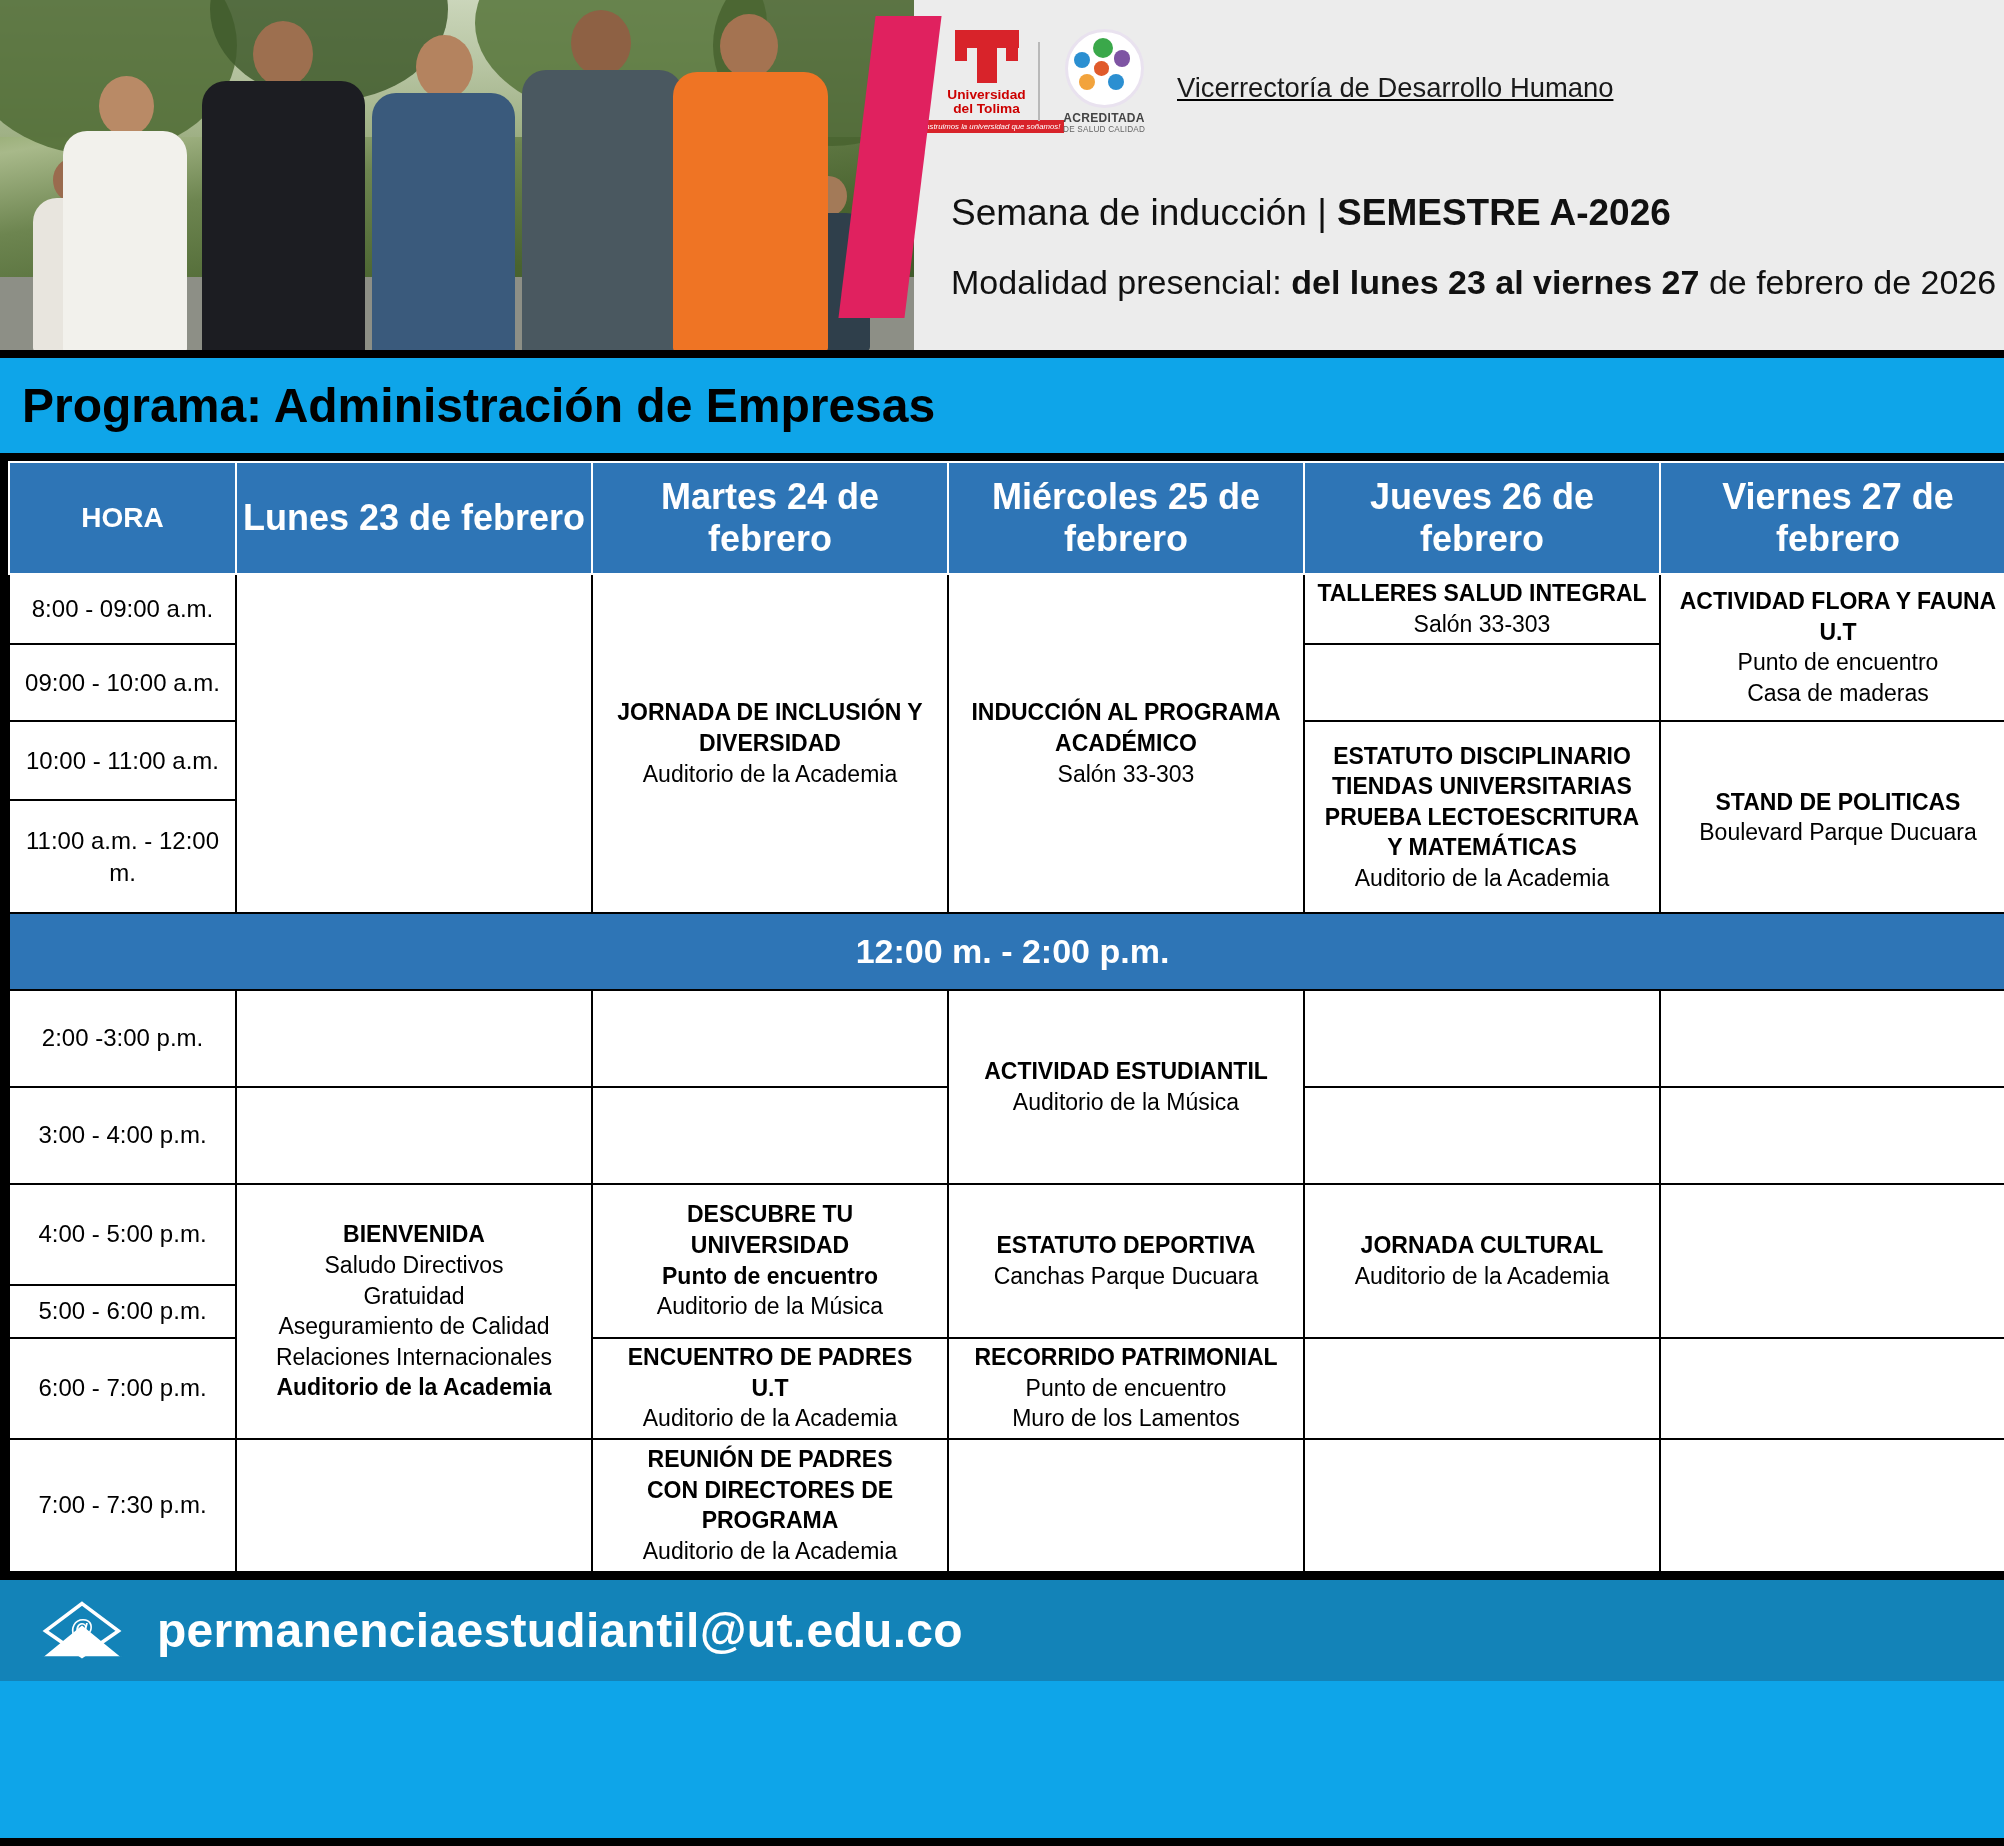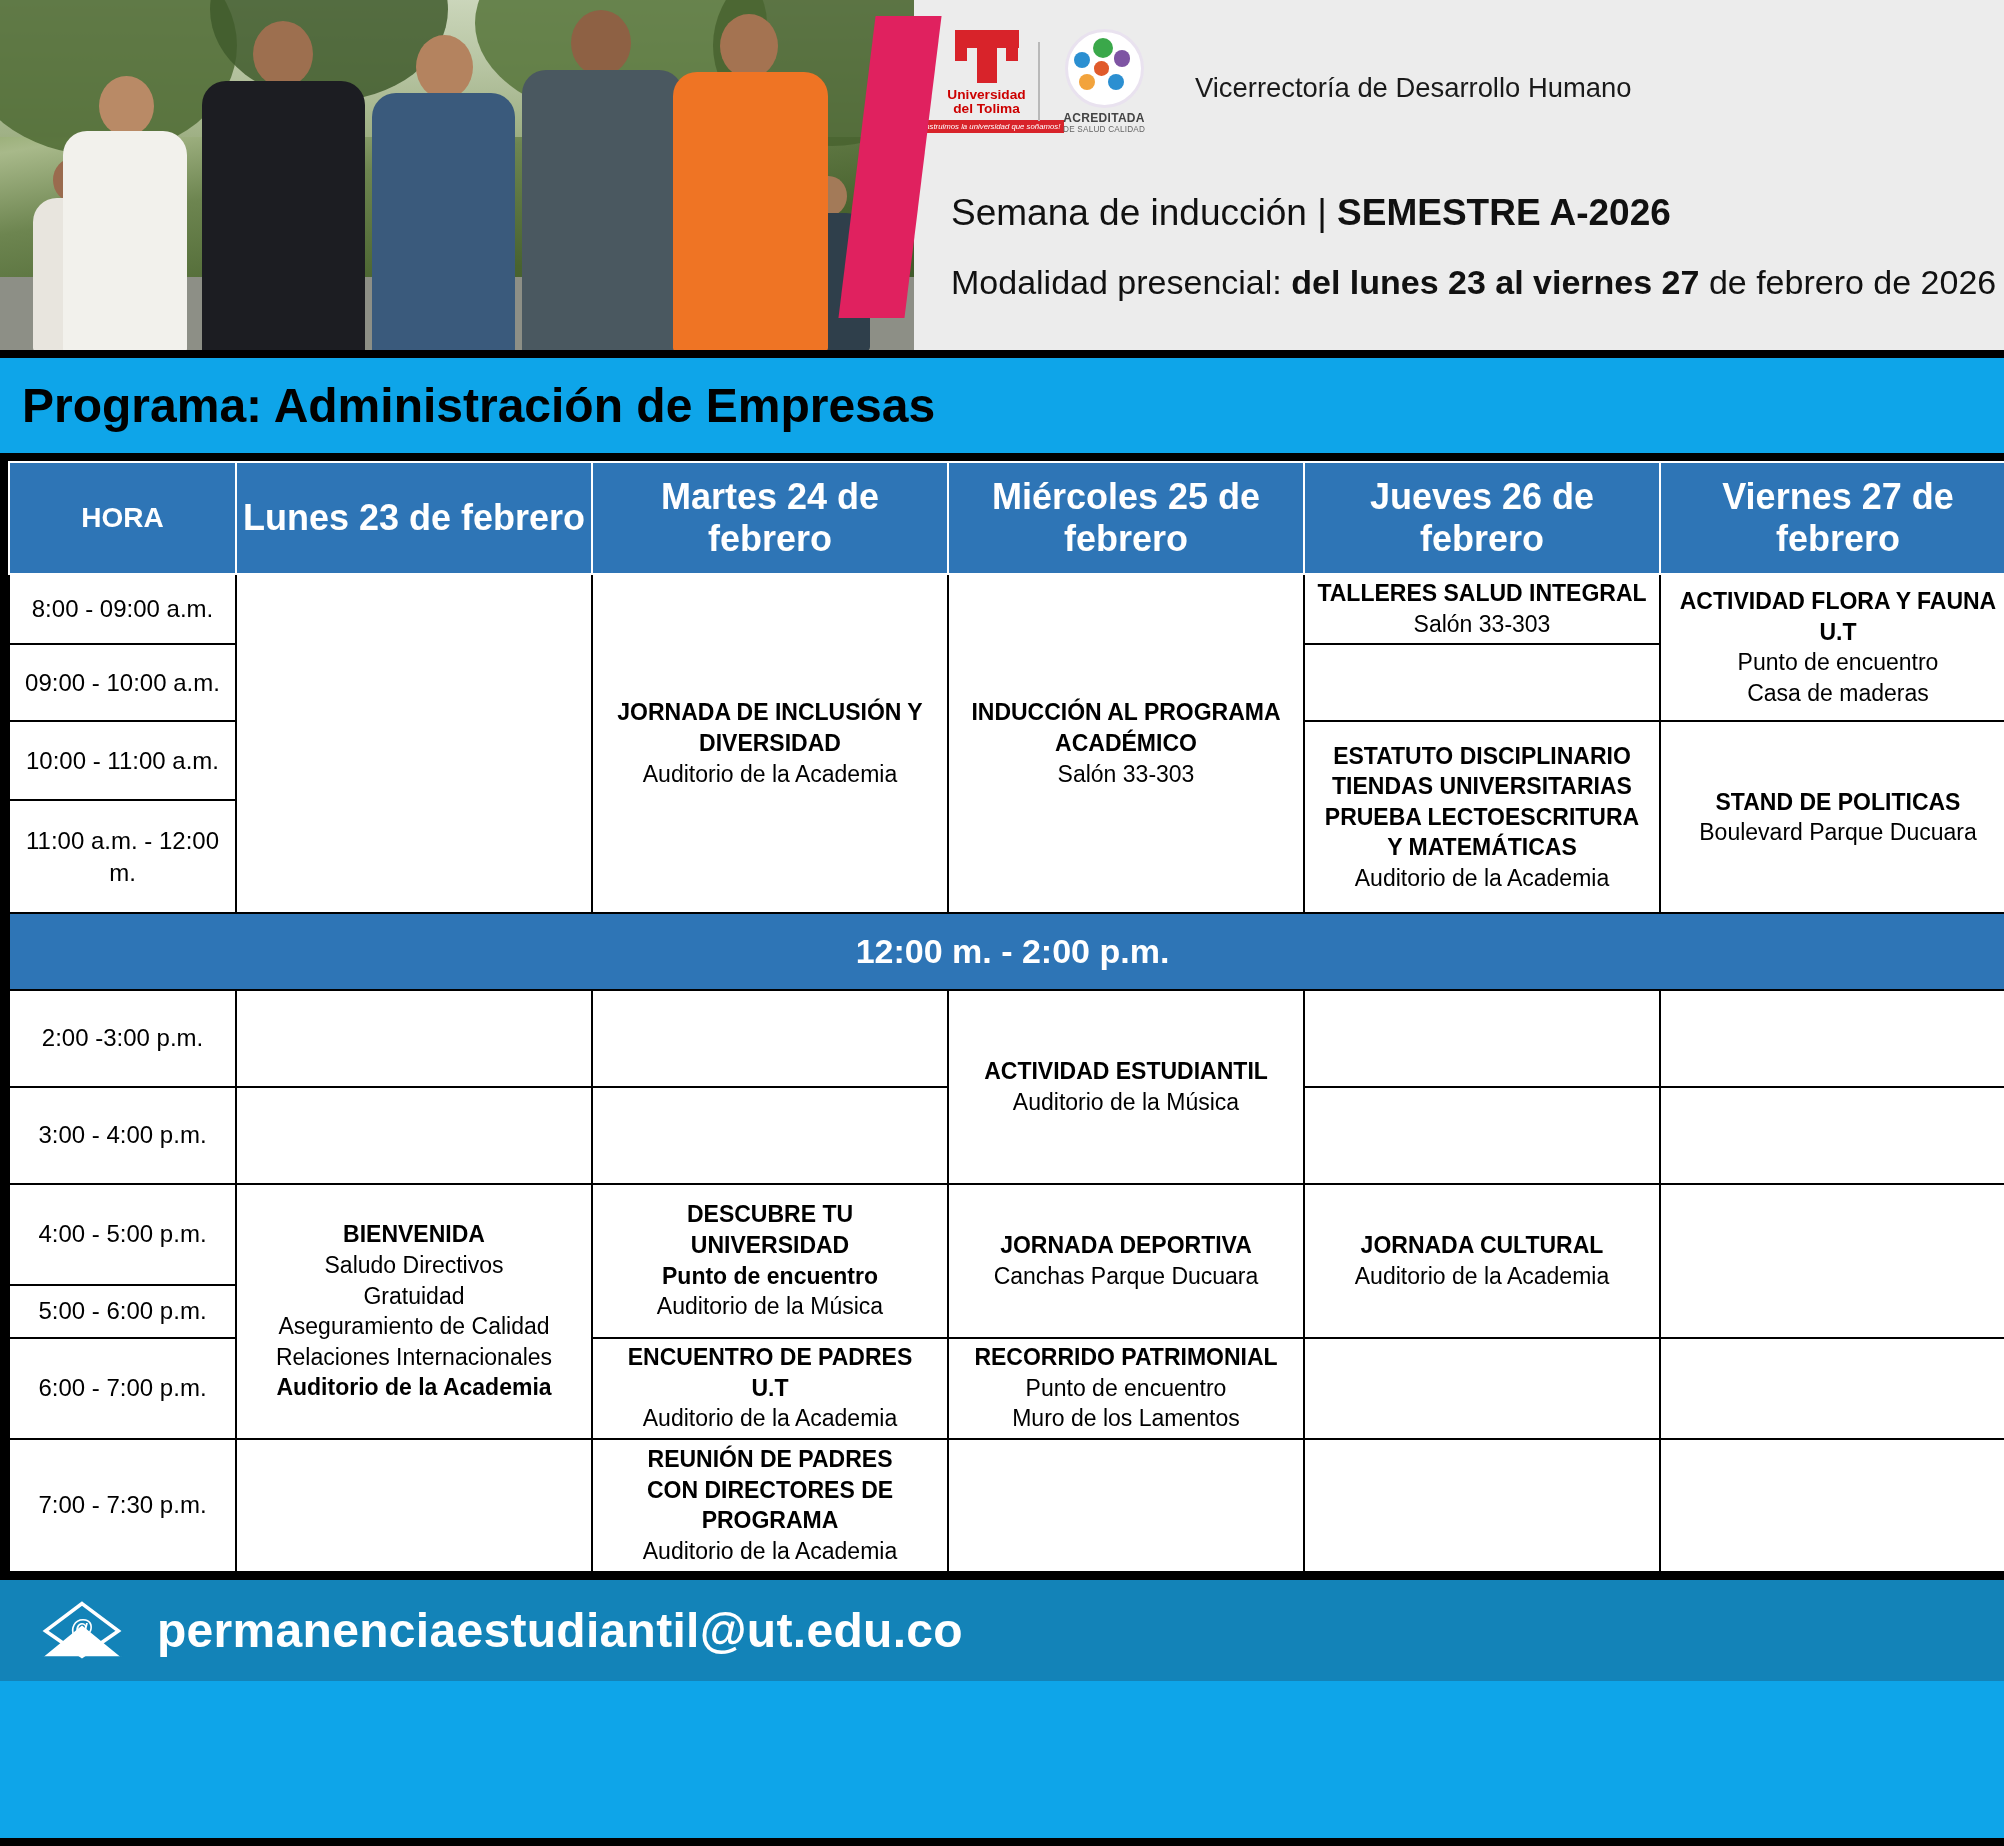--- a/index.html
+++ b/index.html
@@ -31,21 +31,21 @@
            font-family:"Liberation Sans",sans-serif;}
   .ut-slog{margin-top:3.7px;background:#d8232a;color:#fff;font-size:7.8px;padding:1.8px 3.7px;
            white-space:nowrap;font-style:italic;}
   .logo-div{width:1.8px;height:79px;background:#b9b9b9;}
   .acred{width:95px;display:flex;flex-direction:column;align-items:center;}
   .acred-ring{width:73px;height:73px;border-radius:50%;position:relative;
               background:#fff;border:3.7px solid #e9e2ef;}
   .dot{position:absolute;border-radius:50%;}
   .acred-t1{font-size:12px;font-weight:bold;color:#444;margin-top:2.7px;letter-spacing:0.3px;}
   .acred-t2{font-size:8.2px;color:#666;letter-spacing:0.2px;}
-  .vice{position:absolute;left:244px;top:37px;}
+  .vice{position:absolute;left:226px;top:37px;text-decoration:underline;}
   .vice div{font-size:27.4px;color:#1a1a1a;line-height:1.6;white-space:nowrap;}
 
   .hero-line1{position:absolute;left:0px;top:192px;width:100%;font-size:37px;color:#111;white-space:nowrap;}
   .hero-line2{position:absolute;left:0px;top:263px;width:100%;font-size:34px;color:#111;white-space:nowrap;}
   .hero-line1 b,.hero-line2 b{font-weight:bold;}
 
   
   .prog{box-sizing:border-box;padding:20px 0 20px 22px;border-bottom:8.2px solid #000;}
   .prog span{font-size:48px;font-weight:bold;color:#000;}
 
@@ -282,21 +282,21 @@
           <span class="sub">Relaciones Internacionales</span>
           <span class="sub b">Auditorio de la Academia</span>
         </td>
         <td rowspan="2" class="lb">
           <span class="ttl">DESCUBRE TU</span>
           <span class="ttl">UNIVERSIDAD</span>
           <span class="ttl">Punto de encuentro</span>
           <span class="sub">Auditorio de la Música</span>
         </td>
         <td rowspan="2" class="lb">
-          <span class="ttl">JORNADA DEPORTIVA</span>
+          <span class="ttl">ESTATUTO DEPORTIVA</span>
           <span class="sub">Canchas Parque Ducuara</span>
         </td>
         <td rowspan="2" class="lb">
           <span class="ttl">JORNADA CULTURAL</span>
           <span class="sub">Auditorio de la Academia</span>
         </td>
         <td rowspan="2"></td>
       </tr>
 
       <tr style="height:53px;">

